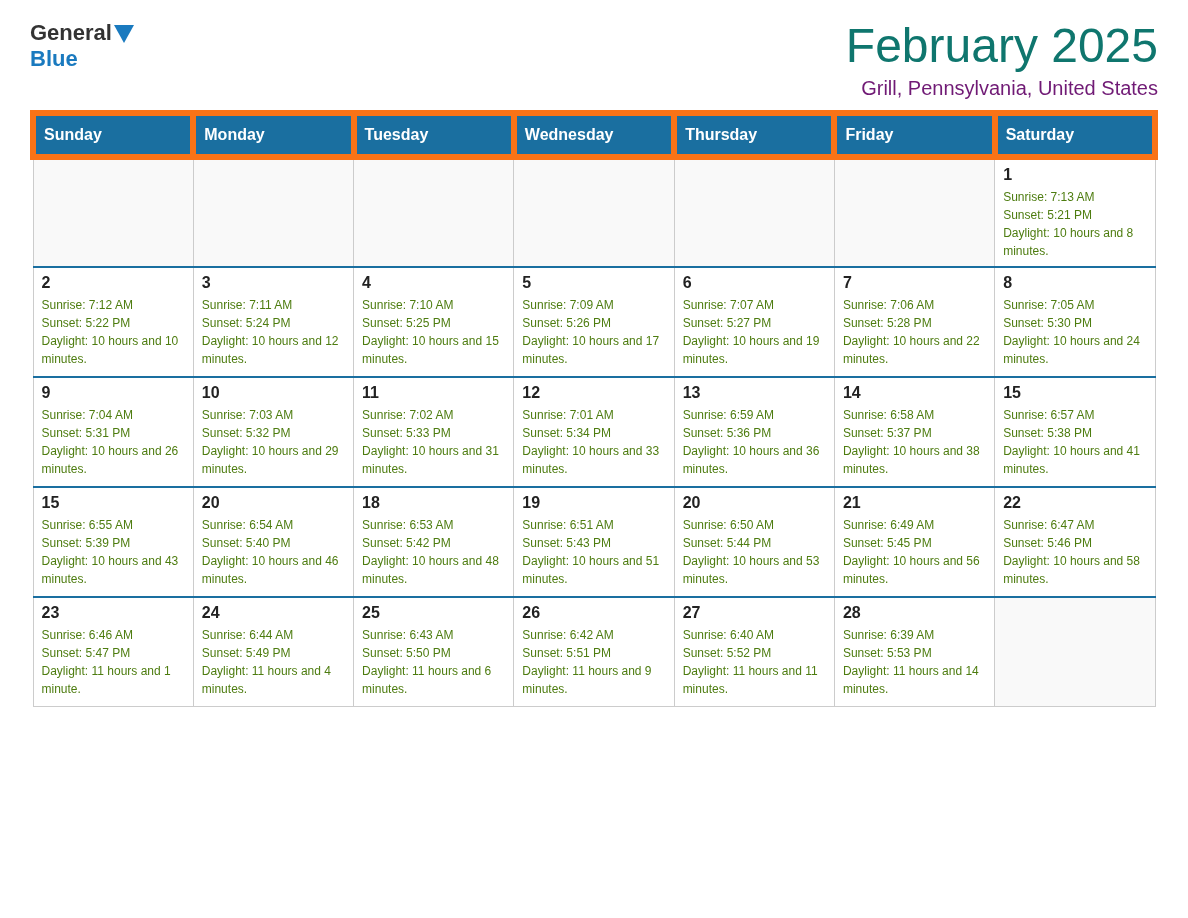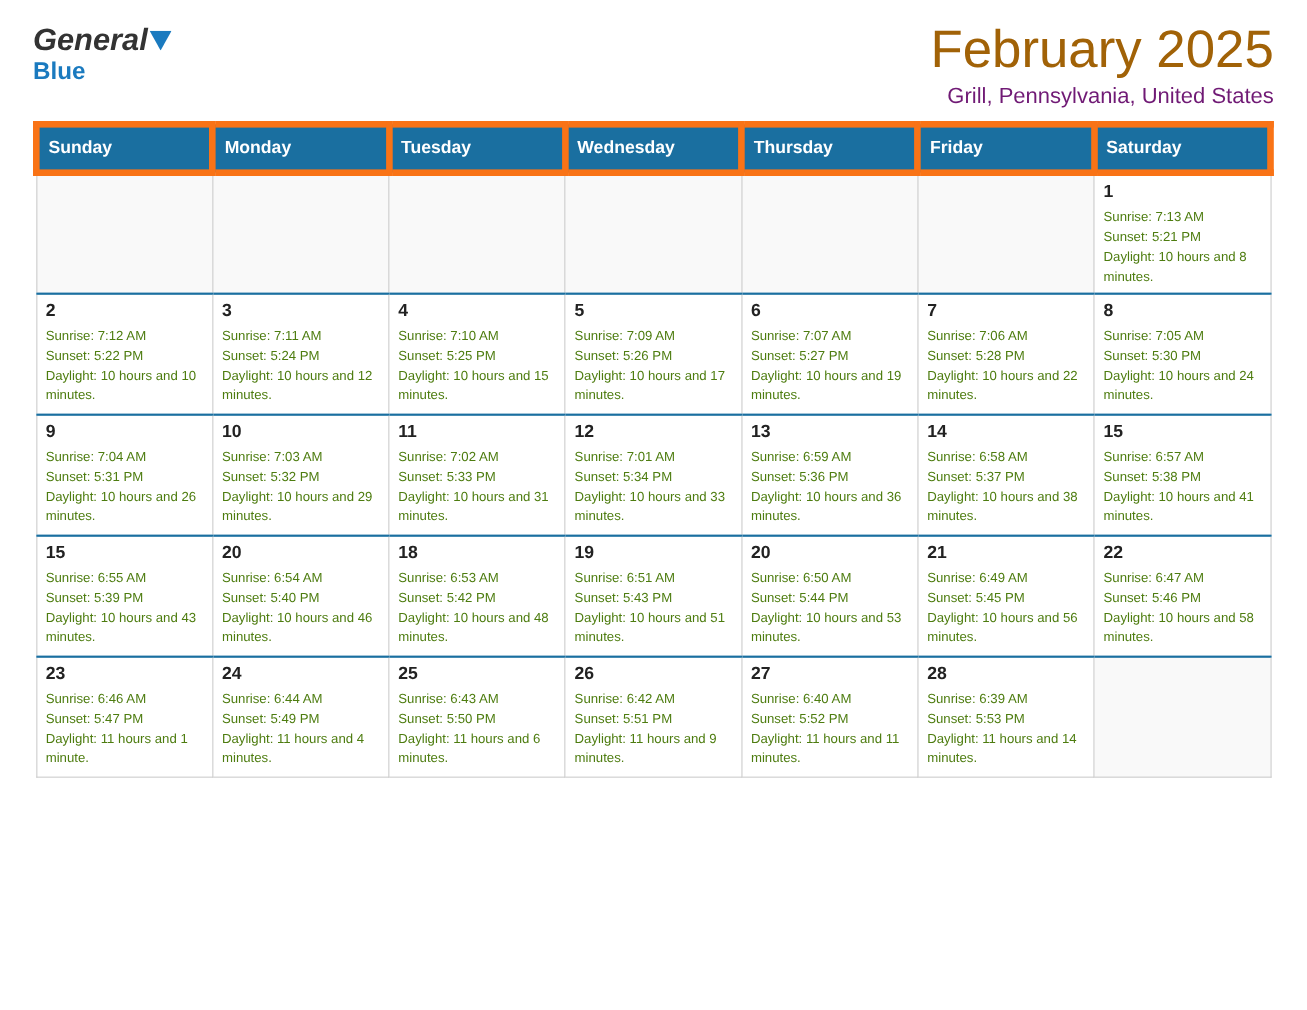--- a/index.html
+++ b/index.html
@@ -15,41 +15,40 @@
       justify-content: space-between;
       align-items: flex-start;
       margin-bottom: 10px;
     }
     .logo {
       display: flex;
       flex-direction: column;
       align-items: flex-start;
     }
     .logo-general {
-      font-size: 28px;
+      font-size: 22px;
       font-weight: bold;
       color: #333;
       letter-spacing: 0;
-      font-style: italic;
     }
     .logo-blue {
       font-size: 22px;
       font-weight: bold;
       color: #1a7abf;
       display: flex;
       align-items: center;
       gap: 2px;
     }
     .title-block {
       text-align: right;
     }
     .month-title {
       font-size: 48px;
       font-weight: 300;
-      color: #a16207;
+      color: #0f766e;
       line-height: 1.1;
     }
     .location-title {
       font-size: 20px;
       color: #701a75;
       margin-top: 4px;
     }
     .calendar {
       width: 100%;
       border-collapse: collapse;

